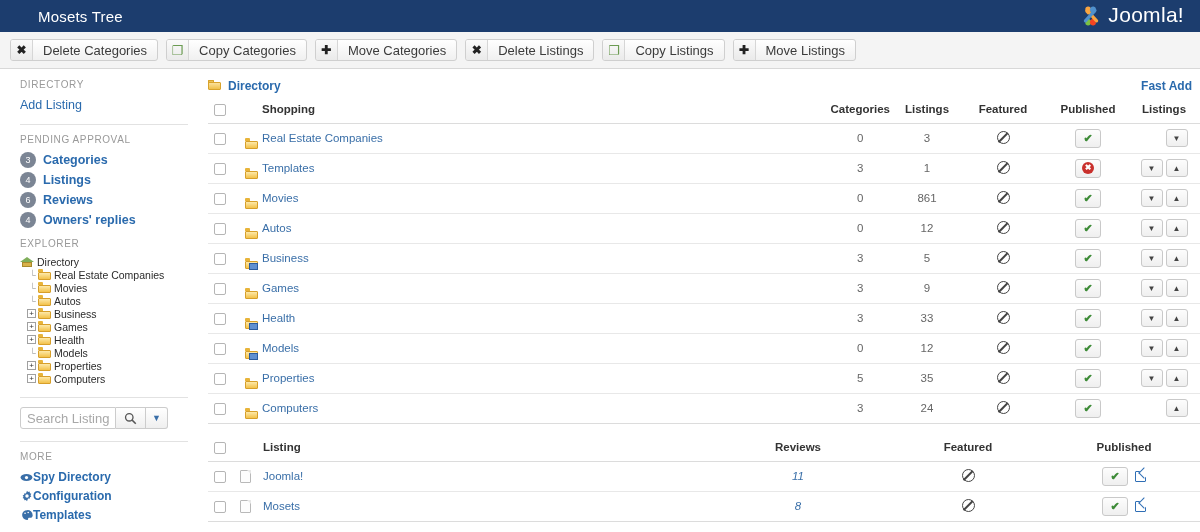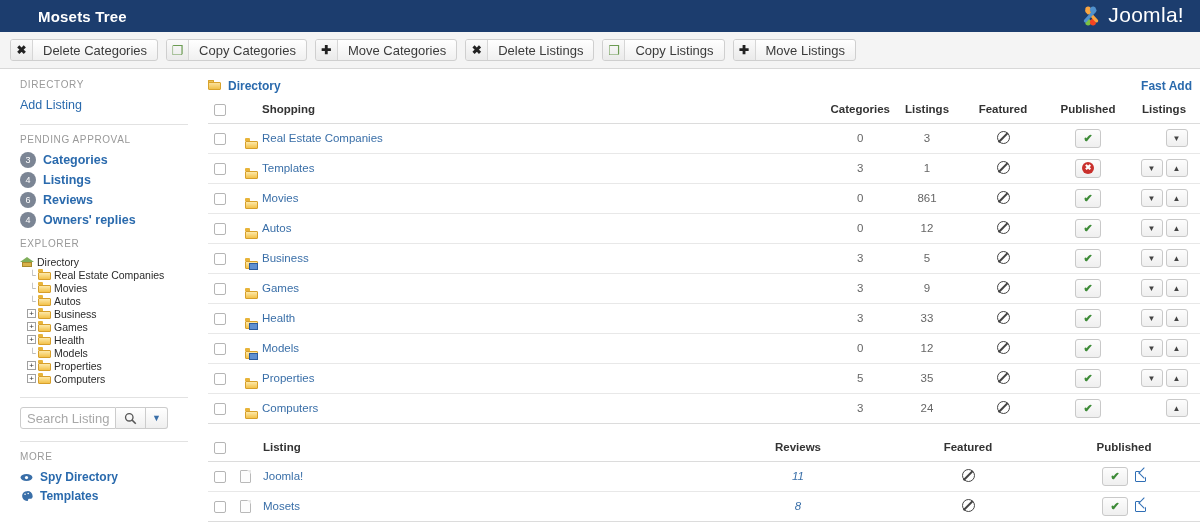--- a/index.html
+++ b/index.html
@@ -19,21 +19,21 @@
     background: #1c3d6e;
     display: flex;
     align-items: center;
     justify-content: space-between;
     padding: 0 10px 0 0;
     position: relative;
   }
   .topbar-title {
     color: #ffffff;
     font-size: 15px;
-    font-weight: 700;
+    font-weight: 400;
     padding-left: 38px;
     letter-spacing: .2px;
   }
   .joomla-logo {
     display: flex;
     align-items: center;
     gap: 4px;
     padding-right: 6px;
   }
   .joomla-mark { width: 26px; height: 24px; }
@@ -231,21 +231,21 @@
     border-left: none;
     background: linear-gradient(#fff, #efefef);
     display: flex; align-items: center; justify-content: center;
     cursor: pointer;
   }
   .search-btn { width: 30px; }
   .search-caret { width: 22px; border-radius: 0 3px 3px 0; color: #3a6fa8; font-size: 9px; }
 
   .more-list { margin-top: 2px; }
   .more-row {
-    display: flex; align-items: center; gap: 7px;
+    display: flex; align-items: center; gap: 0;
     padding: 2px 0; margin-bottom: 1px;
   }
   .more-row .mi {
     width: 13px; flex: 0 0 13px;
     color: #3a6fa8;
     font-size: 11px;
     display: flex; align-items: center; justify-content: center;
   }
   .more-row a {
     color: #2a6aad; font-size: 12px; font-weight: bold;
@@ -589,20 +589,29 @@
           <svg width="13" height="9" viewBox="0 0 16 10">
               <ellipse cx="8" cy="5" rx="7.3" ry="4.2" fill="#3a6fa8"></ellipse>
               <circle cx="8" cy="5" r="2" fill="#fff"></circle>
             </svg>
         </span>
         <a>Spy Directory</a>
       </div>
       <div class="more-row">
         <span class="mi">
           <svg width="12" height="12" viewBox="0 0 16 16">
+              <path d="M8 1l1.4 1.6 2.1-.5.4 2.1 1.9.9-1.2 1.8 1.2 1.8-1.9.9-.4 2.1-2.1-.5L8 15l-1.4-1.8-2.1.5-.4-2.1-1.9-.9L3.4 9 2.2 7.2l1.9-.9.4-2.1 2.1.5z" fill="#3a6fa8"></path>
+              <circle cx="8" cy="8" r="2.3" fill="#fff"></circle>
+            </svg>
+        </span>
+        <a>Configuration</a>
+      </div>
+      <div class="more-row">
+        <span class="mi">
+          <svg width="12" height="12" viewBox="0 0 16 16">
               <path d="M8 1.5a6.5 6.5 0 100 13c1 0 1.5-.6 1.5-1.3 0-1 .6-1.4 1.6-1.4h1.2A3.2 3.2 0 0015.5 8 6.6 6.6 0 008 1.5z" fill="#3a6fa8"></path>
               <circle cx="5.4" cy="5.6" r="1.1" fill="#fff"></circle>
               <circle cx="9.6" cy="4.7" r="1.1" fill="#fff"></circle>
             </svg>
         </span>
         <a>Templates</a>
       </div>
 
     </div>
   </div>

